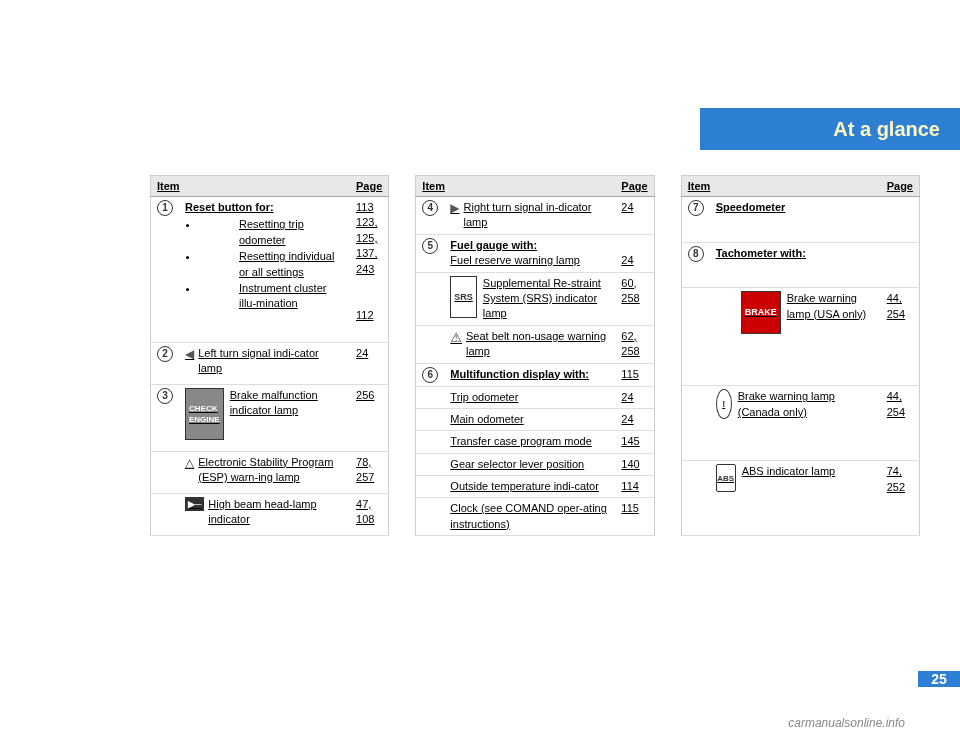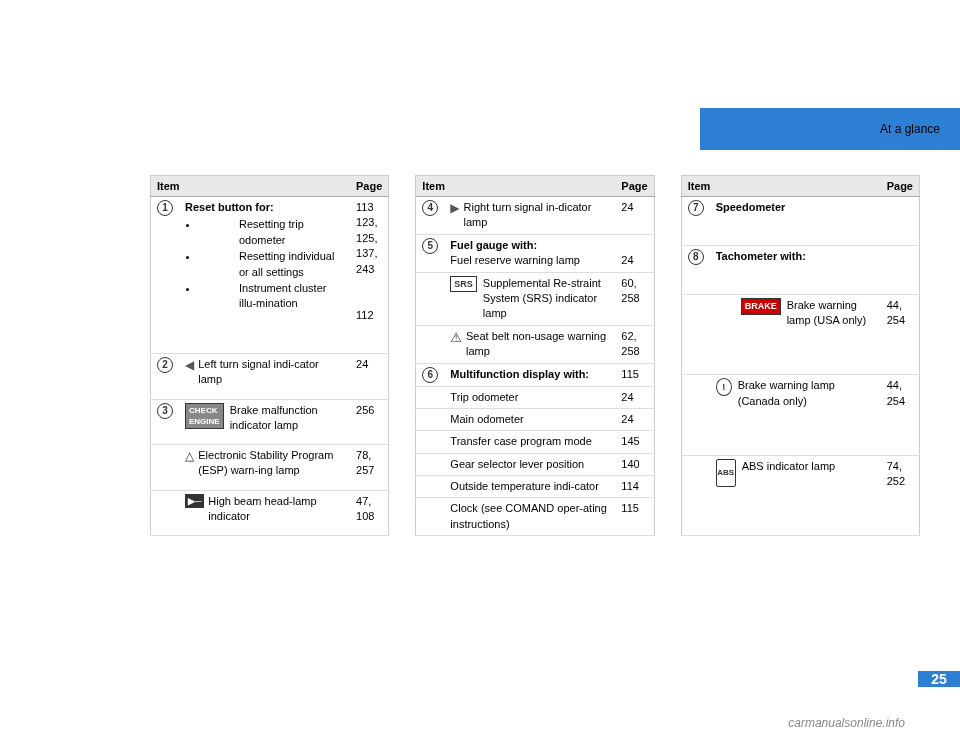--- a/index.html
+++ b/index.html
@@ -20,23 +20,23 @@
       right: 0;
       width: 260px;
       height: 42px;
       background: #2d7fd4;
       display: flex;
       align-items: center;
       justify-content: flex-end;
       padding-right: 20px;
     }
     .header-banner span {
-      color: #000000;
-      font-size: 12px;
-      font-weight: normal;
+      color: #fef9c3;
+      font-size: 20px;
+      font-weight: bold;
     }
 
     
     .page-badge {
       position: absolute;
       bottom: 55px;
       right: 0;
       width: 42px;
       height: 16px;
       background: #2d7fd4;
@@ -49,20 +49,21 @@
     }
 
     
     .content-area {
       position: absolute;
       top: 175px;
       left: 150px;
       right: 40px;
       display: flex;
       gap: 18px;
+      text-decoration: underline;
     }
 
     
     .col-table {
       border: 1px solid #ccc;
       border-collapse: collapse;
       flex: 1;
       font-size: 11px;
     }
     .col-table + .col-table {
@@ -122,21 +123,21 @@
       margin-top: 2px;
     }
     .bullet-list li {
       margin-bottom: 1px;
       padding-left: 40px;
     }
 
     
     .icon-badge {
       display: inline-block;
-      padding: 1px 3px;
+      padding: 14px 3px;
       font-size: 9px;
       font-weight: bold;
       border: 1px solid #333;
       background: #eee;
       margin-right: 2px;
       white-space: nowrap;
       vertical-align: middle;
     }
     .icon-badge.check-engine {
       background: #888;

